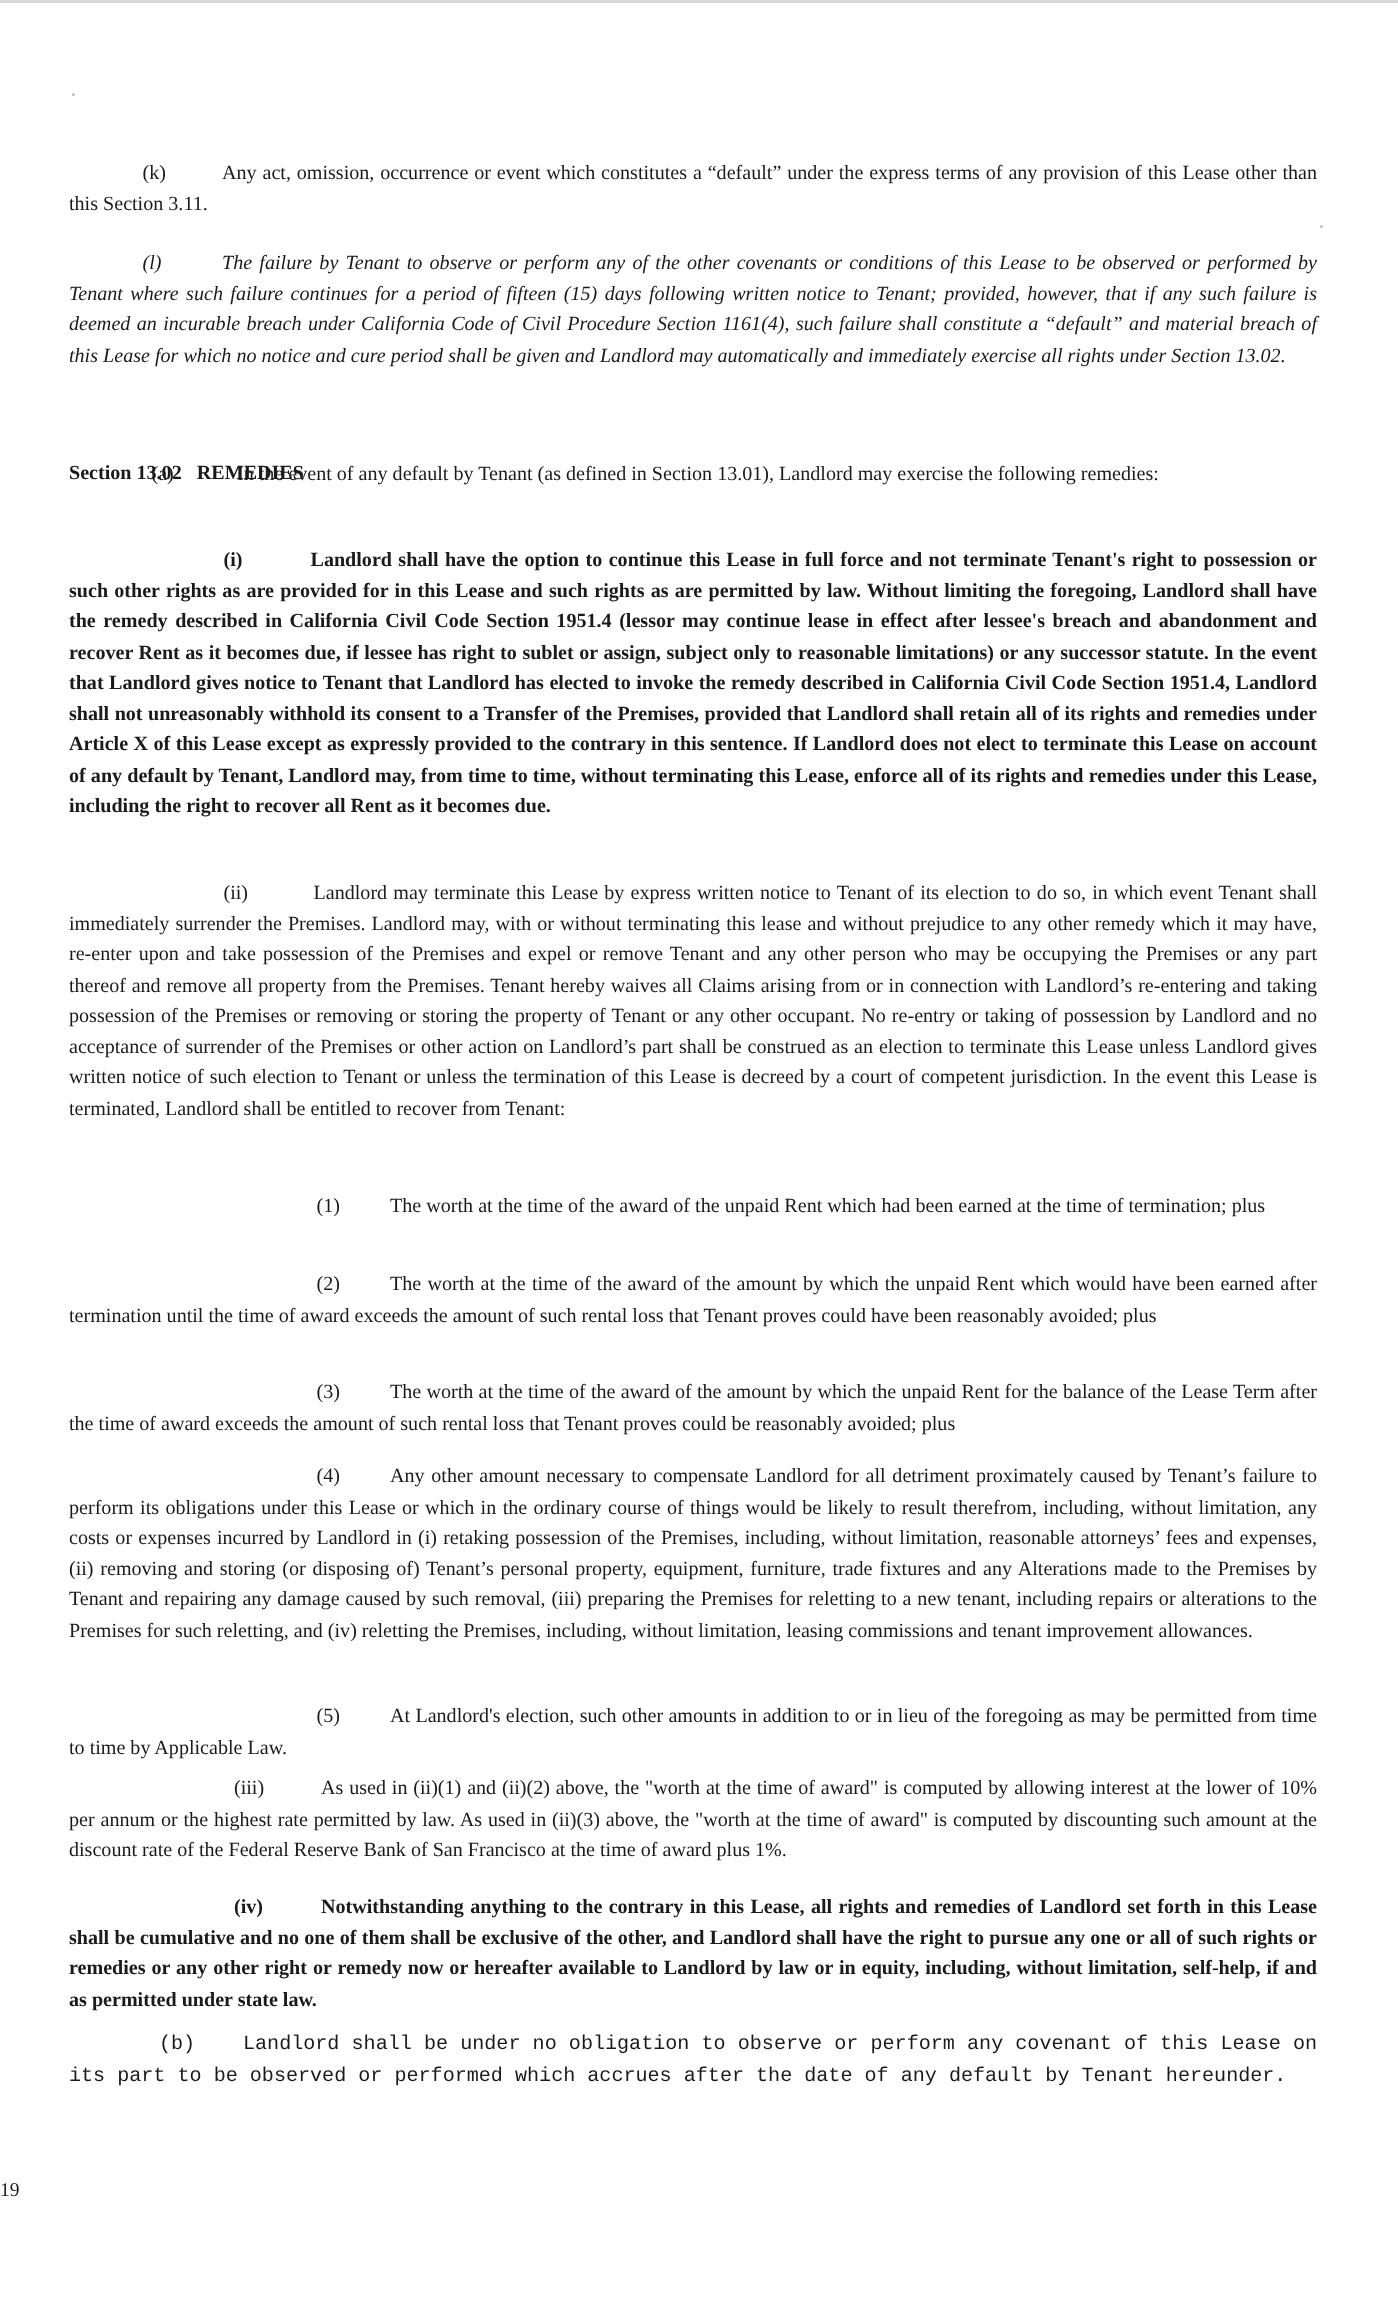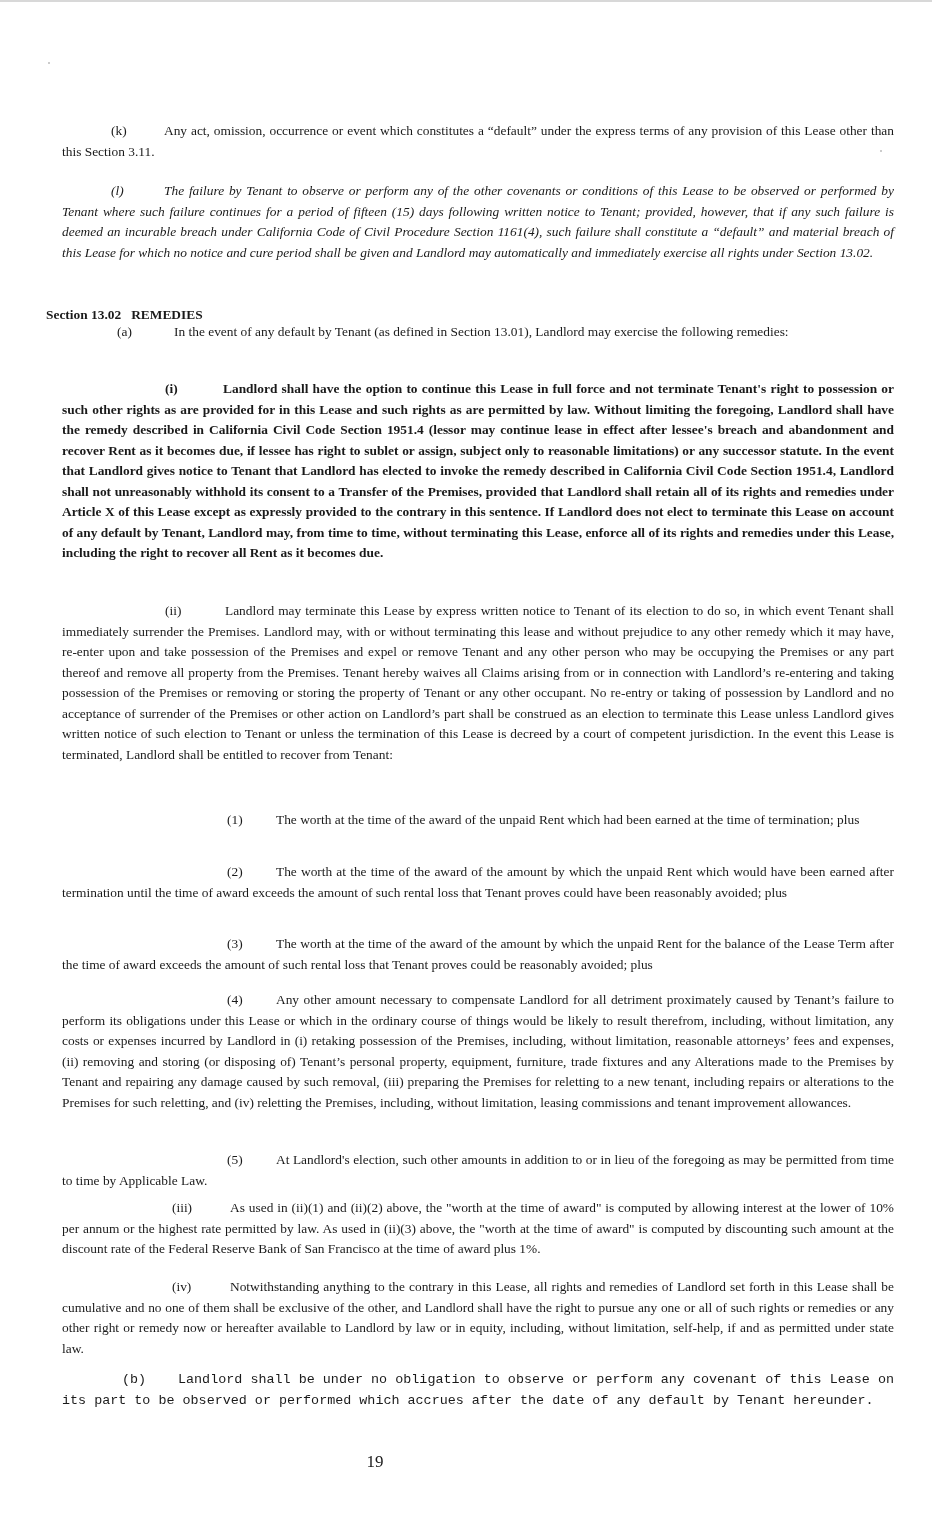--- a/index.html
+++ b/index.html
@@ -4,26 +4,26 @@
 <style>
   html, body { margin: 0; padding: 0; background: #ffffff; }
   body {
     width: 932px; height: 1538px; position: relative; overflow: hidden;
     font-family: "Liberation Serif", "DejaVu Serif", serif;
     color: #1a1a1a;
   }
   .topline { position: absolute; left: 0; top: 0; width: 932px; height: 2px; background: #d8d8d8; }
   .page { position: absolute; left: 46px; top: 105px; width: 832px; }
   .para {
-    font-size: 13.4px; line-height: 20.5px; text-align: justify; margin: 16px;
+    font-size: 13.4px; line-height: 20.5px; text-align: justify; margin: 0;
     position: absolute; left: 0; width: 832px;
   }
   .lbl { display: inline-block; }
   .heading { font-weight: bold; font-size: 13.4px; position: absolute; left: 0; margin-top: 25px; }
-  .pagenum { position: absolute; left: 0; width: 750px; text-align: center; top: 1452px; font-size: 17px; }
+  .pagenum { position: absolute; left: 0; width: 750px; top: 1452px; font-size: 13px; }
   .speck { position: absolute; width: 2px; height: 2px; background: #bbb; border-radius: 1px; }
 </style>
 </head>
 <body>
 
 <div class="topline"></div>
 <div class="speck" style="left:48px;top:62px;"></div>
 <div class="speck" style="left:880px;top:150px;"></div>
 
 <div class="page">
@@ -70,21 +70,21 @@
   </p>
 
   <p class="para" style="top:1029px;">
     <span class="lbl" style="margin-left:165px;width:49px;">(5)</span><span>At Landlord's election, such other amounts in addition to or in lieu of the foregoing as may be permitted from time to time by Applicable Law.</span>
   </p>
 
   <p class="para" style="top:1077px;">
     <span class="lbl" style="margin-left:110px;width:58px;">(iii)</span><span>As used in (ii)(1) and (ii)(2) above, the "worth at the time of award" is computed by allowing interest at the lower of 10% per annum or the highest rate permitted by law.  As used in (ii)(3) above, the "worth at the time of award" is computed by discounting such amount at the discount rate of the Federal Reserve Bank of San Francisco at the time of award plus 1%.</span>
   </p>
 
-  <p class="para" style="top:1156px;">
+  <p class="para" style="top:1156px;font-weight:bold;">
     <span class="lbl" style="margin-left:110px;width:58px;">(iv)</span><span>Notwithstanding anything to the contrary in this Lease, all rights and remedies of Landlord set forth in this Lease shall be cumulative and no one of them shall be exclusive of the other, and Landlord shall have the right to pursue any one or all of such rights or remedies or any other right or remedy now or hereafter available to Landlord by law or in equity, including, without limitation, self-help, if and as permitted under state law.</span>
   </p>
 
   <p class="para" style="top:1249px;font-family:Liberation Mono, monospace;">
     <span class="lbl" style="margin-left:60px;width:56px;">(b)</span><span>Landlord shall be under no obligation to observe or perform any covenant of this Lease on its part to be observed or performed which accrues after the date of any default by Tenant hereunder.</span>
   </p>
 
 </div>
 
 <div class="pagenum">19</div>

